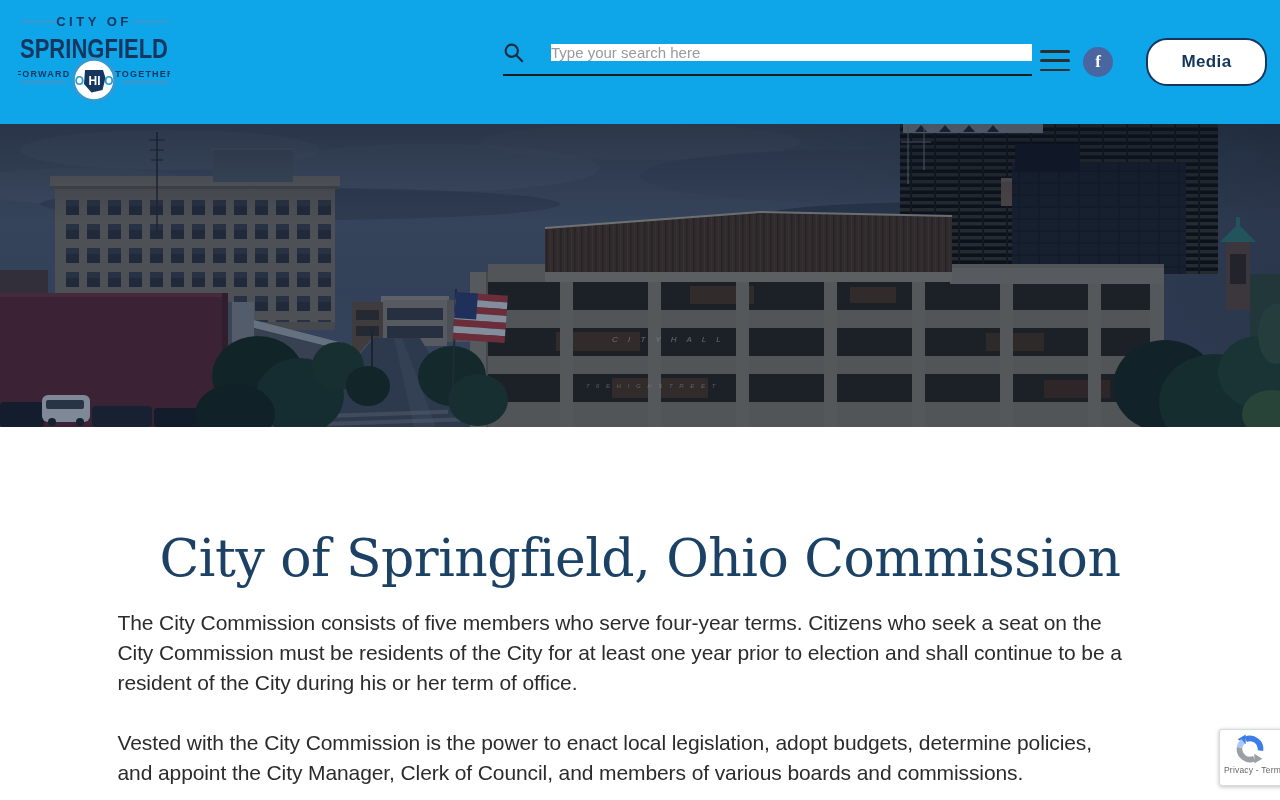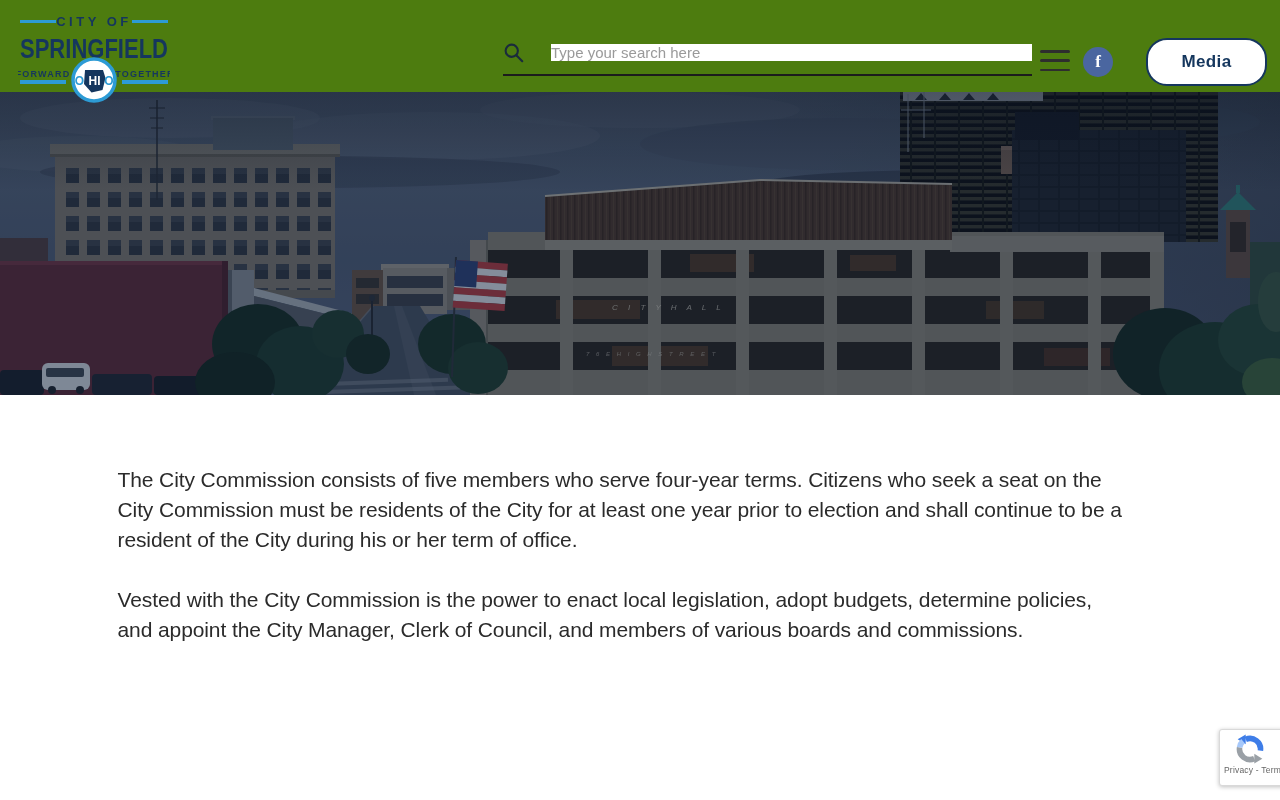--- a/index.html
+++ b/index.html
@@ -1,20 +1,20 @@
 <!DOCTYPE html>
 <html><head>
 <meta charset="utf-8">
 <style>
   * { margin:0; padding:0; box-sizing:border-box; }
   html,body { width:1280px; height:800px; overflow:hidden; background:#fff;
               font-family:"Liberation Sans", sans-serif; position:relative; }
 
   
-  .site-header { position:relative; height:92px; background:#4d7c0f; }
+  .site-header { position:relative; height:124px; background:#0ea5e9; }
   .logo { position:absolute; left:18px; top:8px; }
 
   .search-wrap { position:absolute; left:503px; top:42px; width:529px;
                  display:flex; align-items:center; gap:27px;
                  border-bottom:2px solid #1c1c1c; padding-bottom:11px; }
   .search-wrap input { border:none; outline:none; flex:1; font-size:15px;
                        color:#333; font-family:"Liberation Sans", sans-serif; }
   .search-wrap input::placeholder { color:#9a9a9a; }
 
   .hamburger { position:absolute; left:1040px; top:50px; width:30px; height:21px;
@@ -37,21 +37,21 @@
   .hero svg { display:block; }
   .hero text { font-family:"Liberation Sans", sans-serif; }
 
   
   .page-title { margin-top:101px; text-align:center;
                 font-family:"DejaVu Serif", serif; font-weight:normal;
                 font-size:52px; color:#1b4164; letter-spacing:-0.5px; }
   .body-copy { width:1045px; margin:0 auto; }
   .body-copy p { font-size:21px; line-height:30px; color:#2b2b2b;
                  white-space:pre-line; letter-spacing:-0.1px; }
-  .body-copy p.first { margin-top:70px; }
+  .body-copy p.first { margin-top:20px; }
   .body-copy p.second { margin-top:30px; }
 
   
   .recaptcha { position:absolute; left:1219px; top:729px; width:74px; height:57px;
                background:#fff; border:1px solid #d9d9d9; border-radius:3px;
                box-shadow:0 1px 4px rgba(0,0,0,.25); text-align:left; cursor:pointer; }
   .recaptcha .swirl { display:block; margin:4px 0 0 14px; }
   .recaptcha .rc-label { display:block; font-size:8.5px; color:#666;
                          margin:1px 0 0 4px; letter-spacing:.2px; }
 </style>
@@ -276,20 +276,21 @@
     <ellipse cx="1258" cy="248" rx="40" ry="36" fill="#234430"></ellipse>
     <ellipse cx="1272" cy="290" rx="30" ry="24" fill="#3c6136"></ellipse>
     <ellipse cx="1276" cy="210" rx="18" ry="30" fill="#39573f" opacity=".9"></ellipse>
 
     <rect x="0" y="0" width="1280" height="303" fill="#101f3c" opacity=".44"></rect>
     <rect x="0" y="0" width="1280" height="100" fill="url(#ovTop)"></rect>
   </svg>
 </section>
 
 <main>
+  <h1 class="page-title">City of Springfield, Ohio Commission</h1>
   <div class="body-copy">
     <p class="first">The City Commission consists of five members who serve four-year terms. Citizens who seek a seat on the
 City Commission must be residents of the City for at least one year prior to election and shall continue to be a
 resident of the City during his or her term of office.</p>
     <p class="second">Vested with the City Commission is the power to enact local legislation, adopt budgets, determine policies,
 and appoint the City Manager, Clerk of Council, and members of various boards and commissions.</p>
   </div>
 </main>
 
 <div class="recaptcha">

